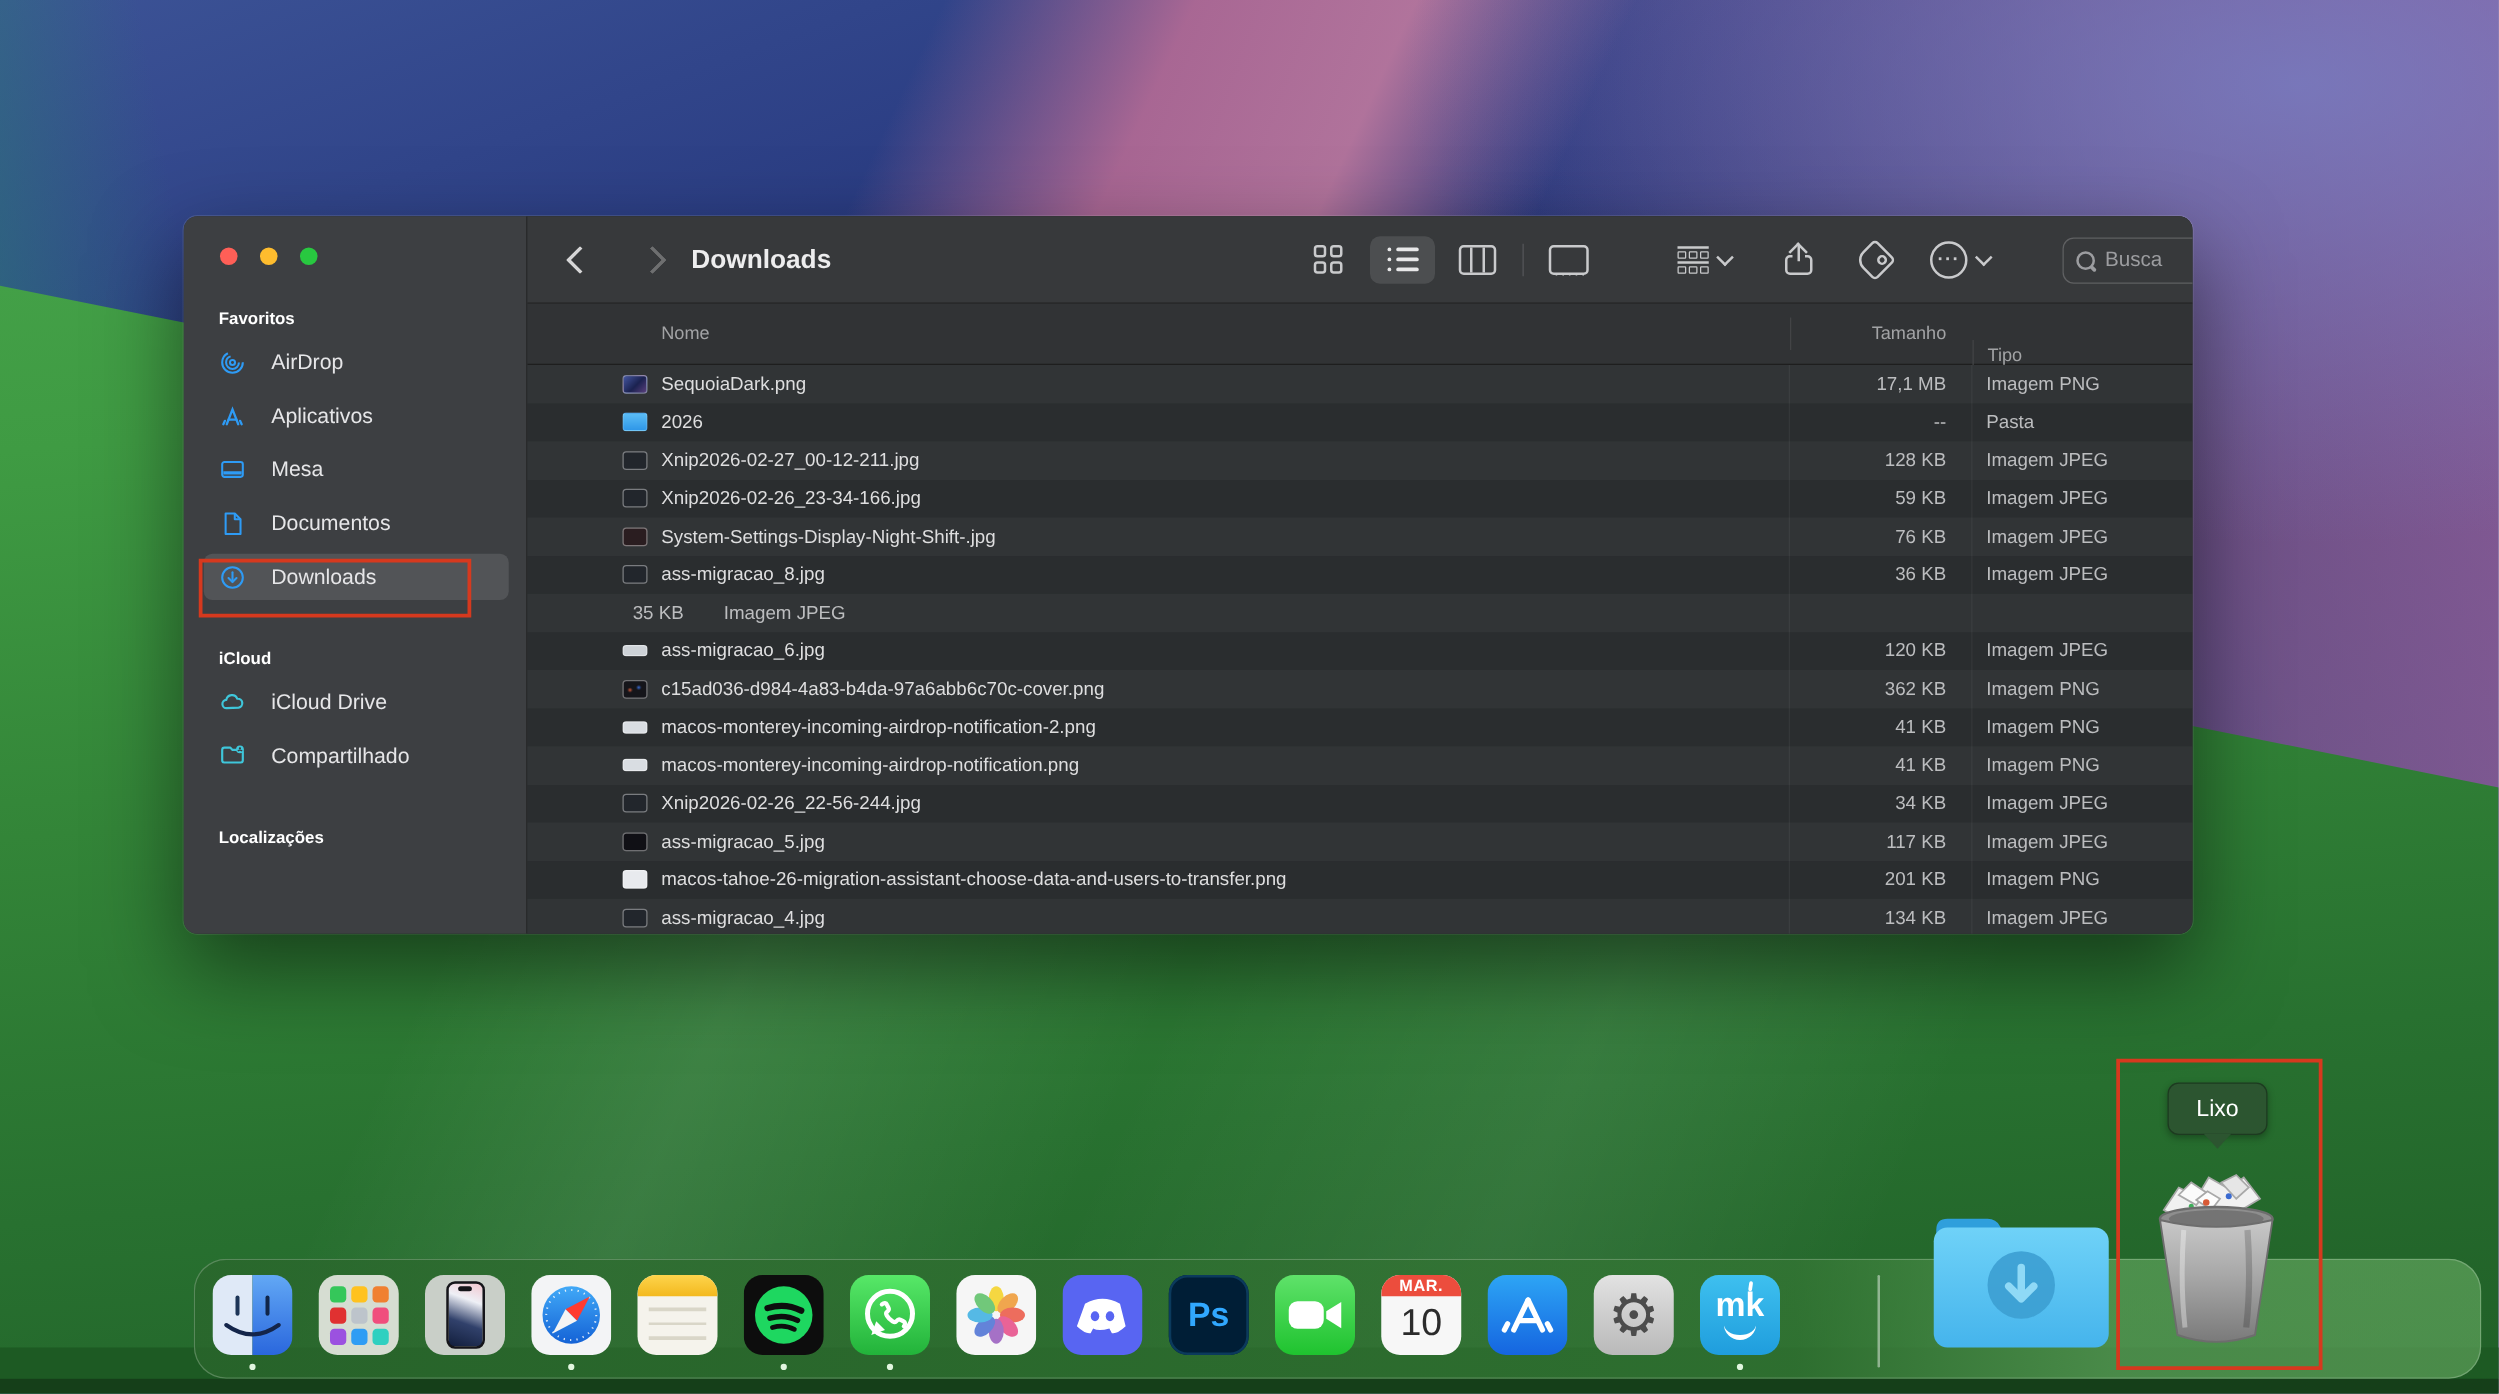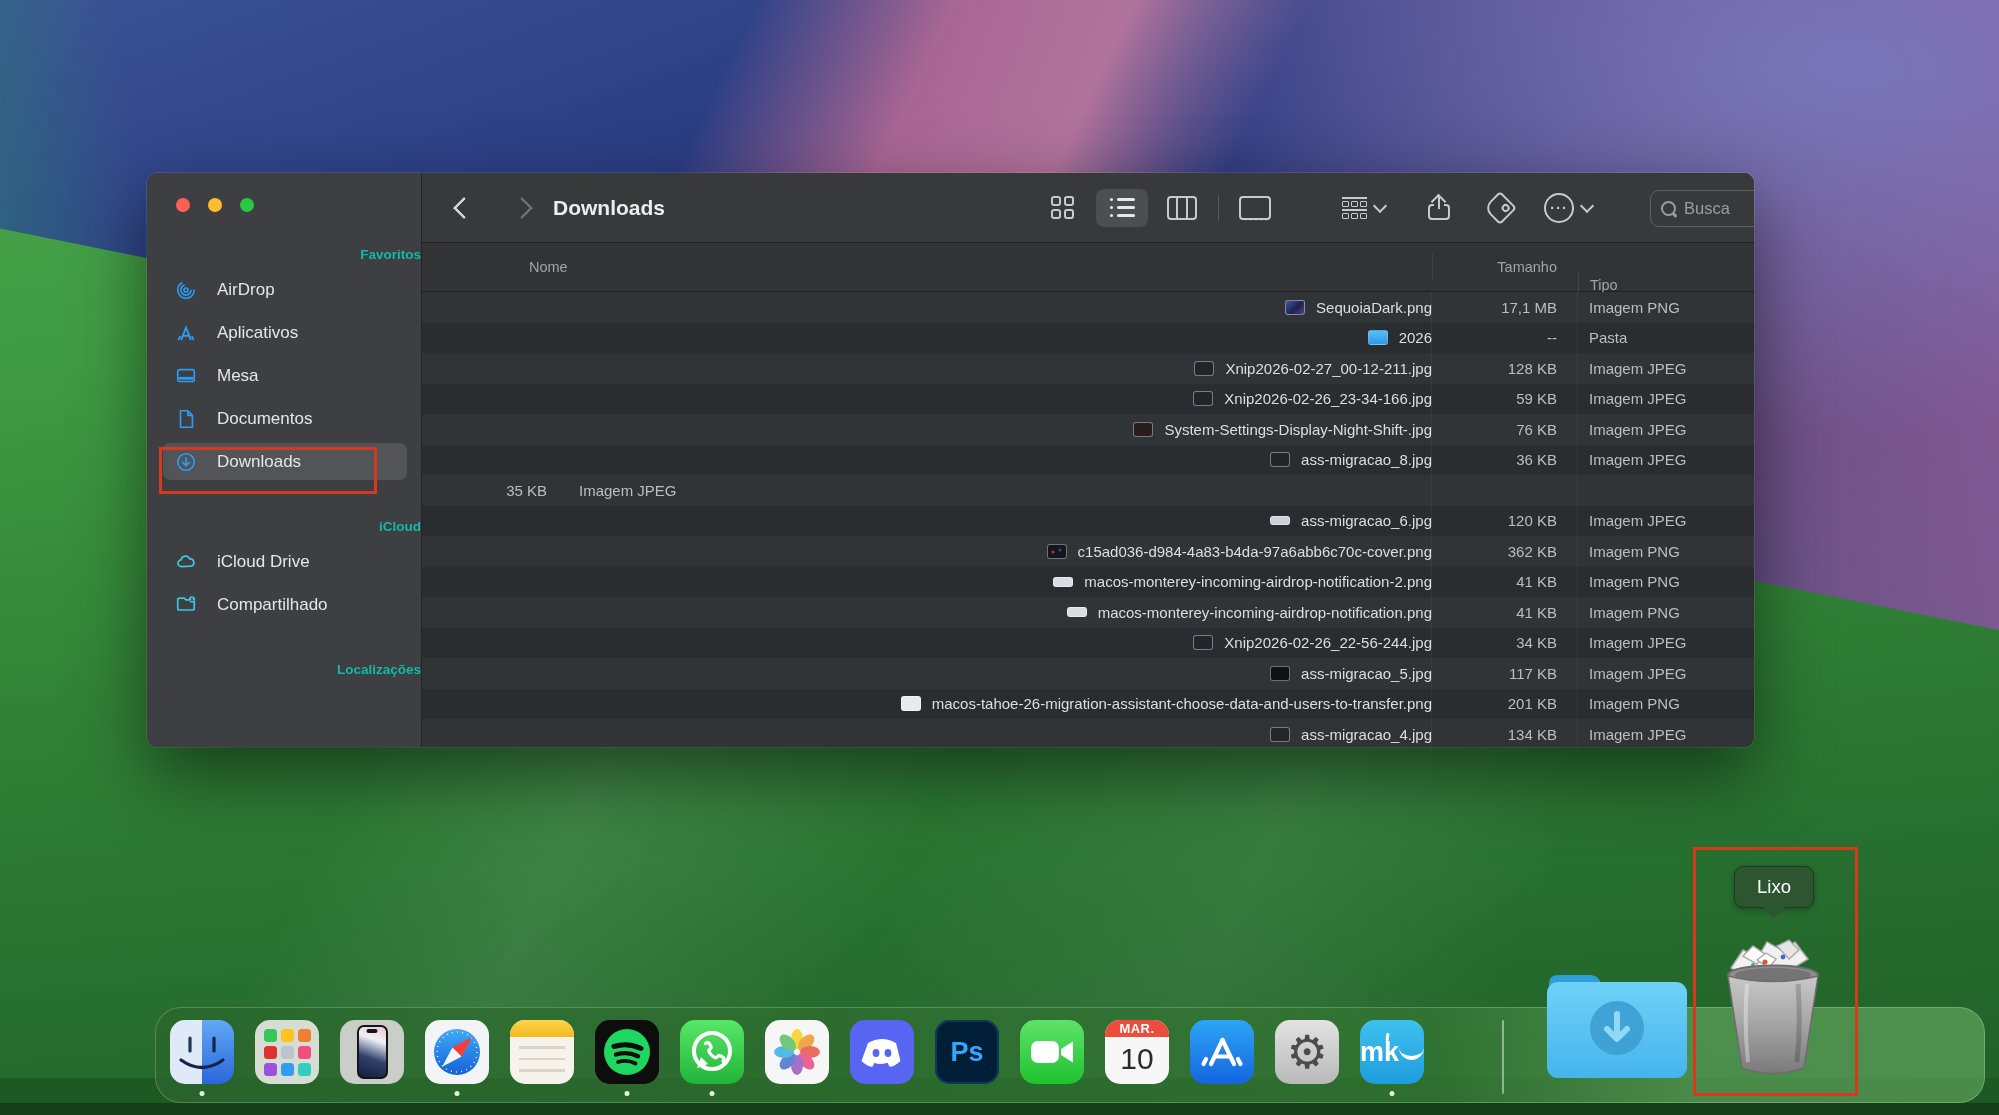--- a/index.html
+++ b/index.html
@@ -29,21 +29,21 @@
   
   .window{position:absolute;left:147px;top:173px;width:1607px;height:574px;
     border-radius:11px;overflow:hidden;display:flex;
     box-shadow:0 28px 70px rgba(0,0,0,.5), 0 0 0 1px rgba(255,255,255,.12);
     background:#2c2e30;}
   .sidebar{width:274px;background:rgba(62,64,67,.97);position:relative;flex:none;
     border-right:1px solid #232425;}
   .traffic{position:absolute;left:29px;top:25px;display:flex;gap:18px;}
   .tl{width:14px;height:14px;border-radius:50%;}
   .tl.red{background:#ff5f57;} .tl.yellow{background:#febc2e;} .tl.green{background:#28c840;}
-  .sb-label{margin:0 0 6px 28px;font-size:13.5px;font-weight:700;color:#14b8a6;text-align:right;}
+  .sb-label{margin:0 0 6px 28px;font-size:13.5px;font-weight:700;color:#ffffff;}
   .sb-label.first{margin-top:74px;}
   .sb-label.icloud{margin-top:36px;}
   .sb-item{height:43px;display:flex;align-items:center;gap:20px;padding-left:28px;
     color:#e6e6e8;font-size:17px;position:relative;}
   .sb-item .sb-ico{width:22px;height:22px;flex:none;display:flex;align-items:center;justify-content:center;}
   .sb-item.selected .hl{position:absolute;left:16px;right:14px;top:3px;bottom:3px;
     background:#525457;border-radius:7px;z-index:0;}
   .sb-item>*{position:relative;z-index:1;}
   .redbox1{position:absolute;left:12px;top:274px;width:212px;height:41px;
     border:3px solid #d6391e;z-index:5;pointer-events:none;}
@@ -92,21 +92,21 @@
     color:#a2a3a5;font-size:14.5px;border-bottom:1px solid #1e1e1e;flex:none;position:relative;}
   .lheader .hname{flex:1;padding-left:107px;}
   .lheader .hsize{width:146px;text-align:right;padding-right:21px;box-sizing:border-box;border-left:1px solid #434446;height:26px;line-height:26px;}
   .lheader .htype{width:176px;padding-left:11px;box-sizing:border-box;border-left:1px solid #434446;height:26px;line-height:26px;margin-top:36px;}
   .rows{flex:1;position:relative;}
   .rows::before{content:"";position:absolute;top:0;bottom:0;right:322px;width:1px;background:rgba(255,255,255,.05);}
   .rows::after{content:"";position:absolute;top:0;bottom:0;right:176px;width:1px;background:rgba(255,255,255,.05);}
   .row{height:30.5px;display:flex;align-items:center;font-size:15px;color:#dededf;}
   .row:nth-child(odd){background:#313436;}
   .row:nth-child(even){background:#2a2d2f;}
-  .row .cname{flex:1;display:flex;align-items:center;padding-left:76px;min-width:0;white-space:nowrap;overflow:hidden;justify-content:flex-end;}
+  .row .cname{flex:1;display:flex;align-items:center;padding-left:76px;min-width:0;white-space:nowrap;overflow:hidden;}
   .row .csize{width:146px;text-align:right;padding-right:21px;box-sizing:border-box;color:#bcbdbf;}
   .row .ctype{width:176px;padding-left:11px;box-sizing:border-box;color:#bcbdbf;}
   .thumb{width:18px;height:13px;border-radius:3px;margin-right:11px;flex:none;
     border:1px solid rgba(255,255,255,.4);background:#22262c;}
   .row:nth-child(1) .thumb{background:linear-gradient(135deg,#4456a0 0%,#1b2250 55%,#5a3f7d 100%);}
   .row:nth-child(2) .thumb{background:linear-gradient(#5bbdf6,#2f97e8);border-color:rgba(255,255,255,.15);}
   .row:nth-child(5) .thumb{background:#2a1d20;}
   .row:nth-child(8) .thumb{height:7px;background:#cdd2d7;}
   .row:nth-child(9) .thumb{background:radial-gradient(3px 3px at 5px 7px,#d05a3a,transparent 70%),radial-gradient(3px 3px at 12px 5px,#3a6ad0,transparent 70%),#15151a;}
   .row:nth-child(10) .thumb,.row:nth-child(11) .thumb{height:8px;background:#d9dde2;}
@@ -129,21 +129,21 @@
   .ic-iphone .ph{width:27px;height:50px;border-radius:7px;background:linear-gradient(200deg,#f2c7d0 0%,#eef0f6 28%,#31416b 62%,#121e3c 100%);border:2.5px solid #15151a;position:relative;}
   .ic-iphone .ph::before{content:"";position:absolute;left:50%;top:2px;transform:translateX(-50%);width:11px;height:3.5px;border-radius:2px;background:#15151a;}
   .ic-notes{background:#f5f3ec;overflow:hidden;}
   .ic-notes .band{height:17px;background:linear-gradient(#fdd44c,#f3b91f);}
   .ic-notes .ln{height:2.5px;background:#d9d6c8;margin:9px 9px 0;}
   .ic-ps{background:#001e36;color:#31a8ff;font-weight:700;font-size:27px;display:flex;align-items:center;justify-content:center;box-shadow:inset 0 0 0 2px #0b3a5c;}
   .ic-cal{background:#f7f7f7;overflow:hidden;text-align:center;}
   .ic-cal .mon{background:#ec4d3d;color:#fff;font-size:13px;font-weight:700;height:17px;line-height:17px;letter-spacing:.5px;}
   .ic-cal .day{color:#2b2b2b;font-size:30px;line-height:44px;font-weight:400;}
   .ic-set{background:linear-gradient(#e2e2e2,#b9b9b9);display:flex;align-items:center;justify-content:center;color:#4c4c4c;font-size:46px;line-height:1;}
-  .ic-mk{background:linear-gradient(#3ec0ef,#1f9ddd);display:flex;flex-direction:row;align-items:center;justify-content:center;color:#fff;}
+  .ic-mk{background:linear-gradient(#3ec0ef,#1f9ddd);display:flex;flex-direction:column;align-items:center;justify-content:center;color:#fff;}
   .ic-mk .t{font-size:27px;font-weight:700;line-height:24px;position:relative;}
   .ic-mk .t i{position:absolute;right:10px;top:-7px;width:3px;height:8px;background:#fff;border-radius:2px;transform:rotate(8deg);font-style:normal;}
   .ic-mk .smile{width:26px;height:11px;border-bottom:4px solid #fff;border-radius:0 0 13px 13px;margin-top:1px;}
   
   .dstack{position:absolute;left:1541px;top:960px;width:152px;height:124px;}
   .trash{position:absolute;left:1713px;top:920px;width:120px;height:162px;}
   .tooltip{position:absolute;left:1734px;top:866px;width:78px;height:40px;background:#2c5530;
     border:1px solid #1d3a20;border-radius:9px;color:#fff;font-size:18.5px;
     display:flex;align-items:center;justify-content:center;z-index:30;
     box-shadow:0 2px 6px rgba(0,0,0,.3);}

